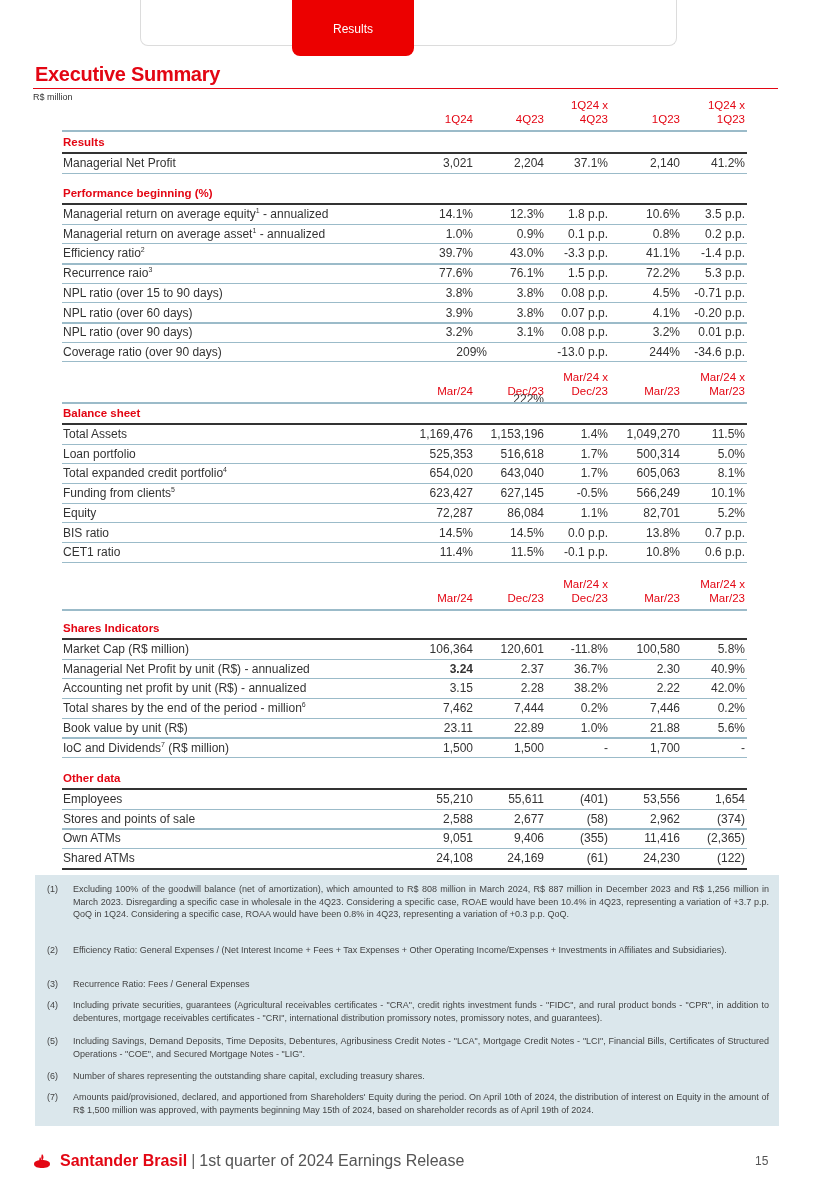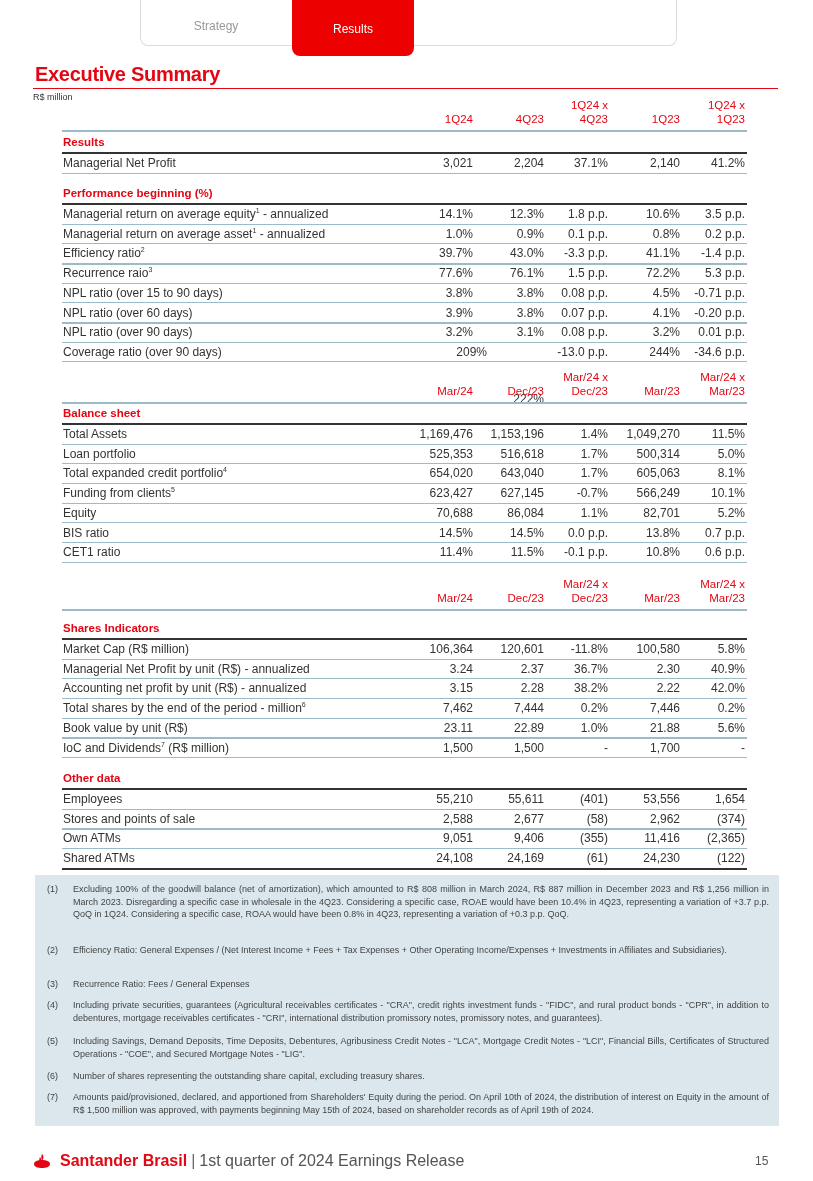--- a/index.html
+++ b/index.html
@@ -39,21 +39,20 @@
   .flame { width: 20px; height: 16px; margin-right: 8px; }
   .brand { color: #e30613; font-weight: bold; }
   .sep { color: #666; margin: 0 4px; }
   .rel { color: #555; }
   .pageno { position: absolute; left: 755px; top: 1154px; font-size: 12px; color: #555; }
 </style>
 </head>
 <body>
 
 <div class="tabs">
-  <div class="tab strategy">Strategy</div>
   <div class="tab results">Results</div>
 </div>
 
 <div class="title">Executive Summary</div>
 <div class="title-rule"></div>
 <div class="unit">R$ million</div>
 
 <div class="hdr" style="top:90px;">
   <div class="hcell c1">1Q24</div>
   <div class="hcell c2">4Q23</div>
@@ -162,27 +161,27 @@
       <span class="v" style="right: 274px;">654,020</span>
       <span class="v" style="right: 203px;">643,040</span>
       <span class="v" style="right: 139px;">1.7%</span>
       <span class="v" style="right: 67px;">605,063</span>
       <span class="v" style="right: 2px;">8.1%</span>
     </div>
     <div class="row" style="top: 483.1px;">
       <span class="lbl"><span>Funding from clients</span><sup>5</sup></span>
       <span class="v" style="right: 274px;">623,427</span>
       <span class="v" style="right: 203px;">627,145</span>
-      <span class="v" style="right: 139px;">-0.7%</span>
+      <span class="v" style="right: 139px;">-0.5%</span>
       <span class="v" style="right: 67px;">566,249</span>
       <span class="v" style="right: 2px;">10.1%</span>
     </div>
     <div class="row" style="top: 502.8px;">
       <span class="lbl"><span>Equity</span></span>
-      <span class="v" style="right: 274px;">70,688</span>
+      <span class="v" style="right: 274px;">72,287</span>
       <span class="v" style="right: 203px;">86,084</span>
       <span class="v" style="right: 139px;">1.1%</span>
       <span class="v" style="right: 67px;">82,701</span>
       <span class="v" style="right: 2px;">5.2%</span>
     </div>
     <div class="row" style="top: 522.5px;">
       <span class="lbl"><span>BIS ratio</span></span>
       <span class="v" style="right: 274px;">14.5%</span>
       <span class="v" style="right: 203px;">14.5%</span>
       <span class="v" style="right: 139px;">0.0 p.p.</span>
@@ -202,21 +201,21 @@
     <div class="row" style="top: 639px;">
       <span class="lbl"><span>Market Cap (R$ million)</span></span>
       <span class="v" style="right: 274px;">106,364</span>
       <span class="v" style="right: 203px;">120,601</span>
       <span class="v" style="right: 139px;">-11.8%</span>
       <span class="v" style="right: 67px;">100,580</span>
       <span class="v" style="right: 2px;">5.8%</span>
     </div>
     <div class="row" style="top: 658.7px;">
       <span class="lbl"><span>Managerial Net Profit by unit (R$) - annualized</span></span>
-      <span class="v" style="right: 274px;">3.24</span>
+      <span class="v" style="right: 274px; font-weight: bold;">3.24</span>
       <span class="v" style="right: 203px;">2.37</span>
       <span class="v" style="right: 139px;">36.7%</span>
       <span class="v" style="right: 67px;">2.30</span>
       <span class="v" style="right: 2px;">40.9%</span>
     </div>
     <div class="row" style="top: 678.4px;">
       <span class="lbl"><span>Accounting net profit by unit (R$) - annualized</span></span>
       <span class="v" style="right: 274px;">3.15</span>
       <span class="v" style="right: 203px;">2.28</span>
       <span class="v" style="right: 139px;">38.2%</span>

